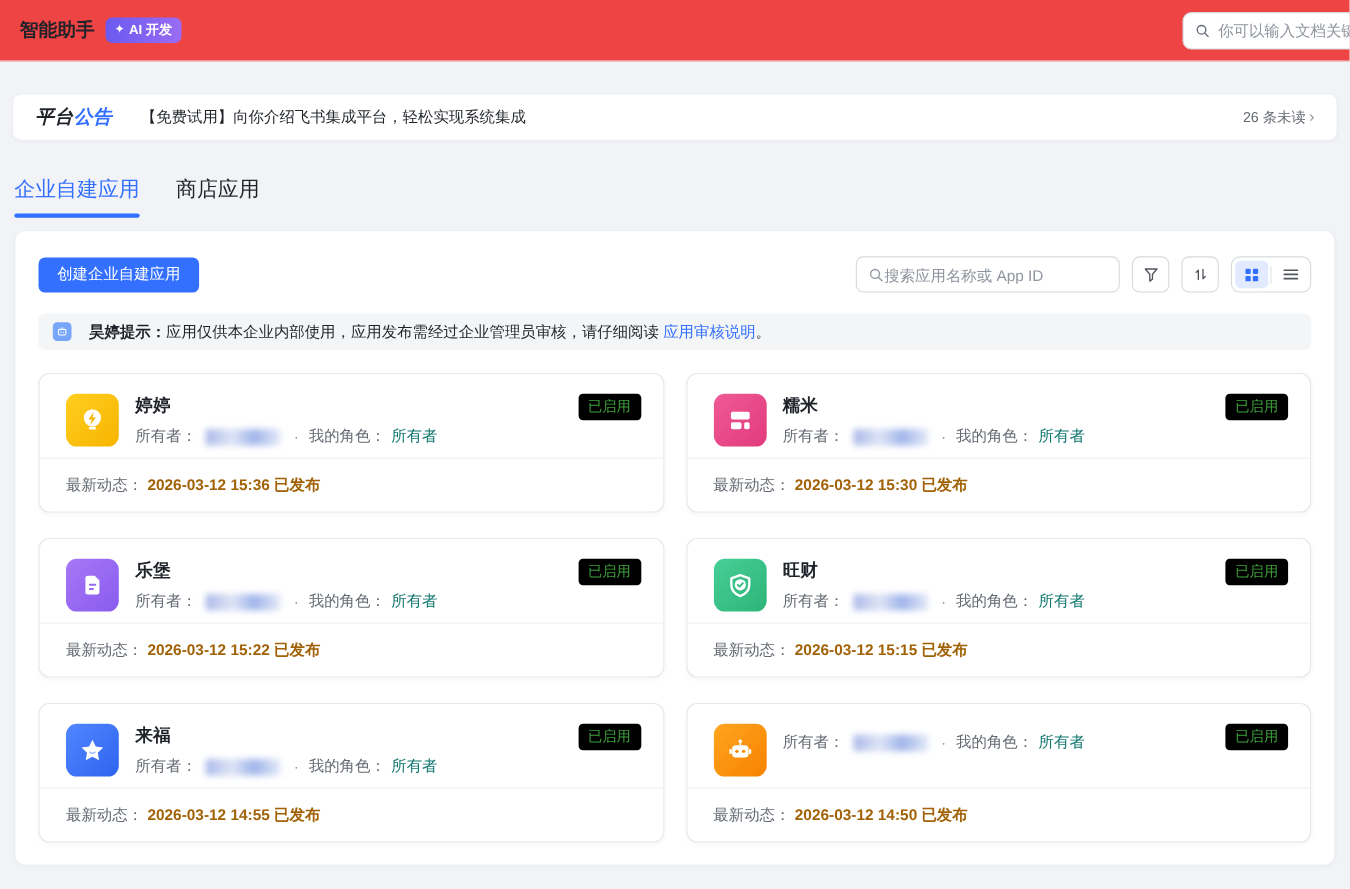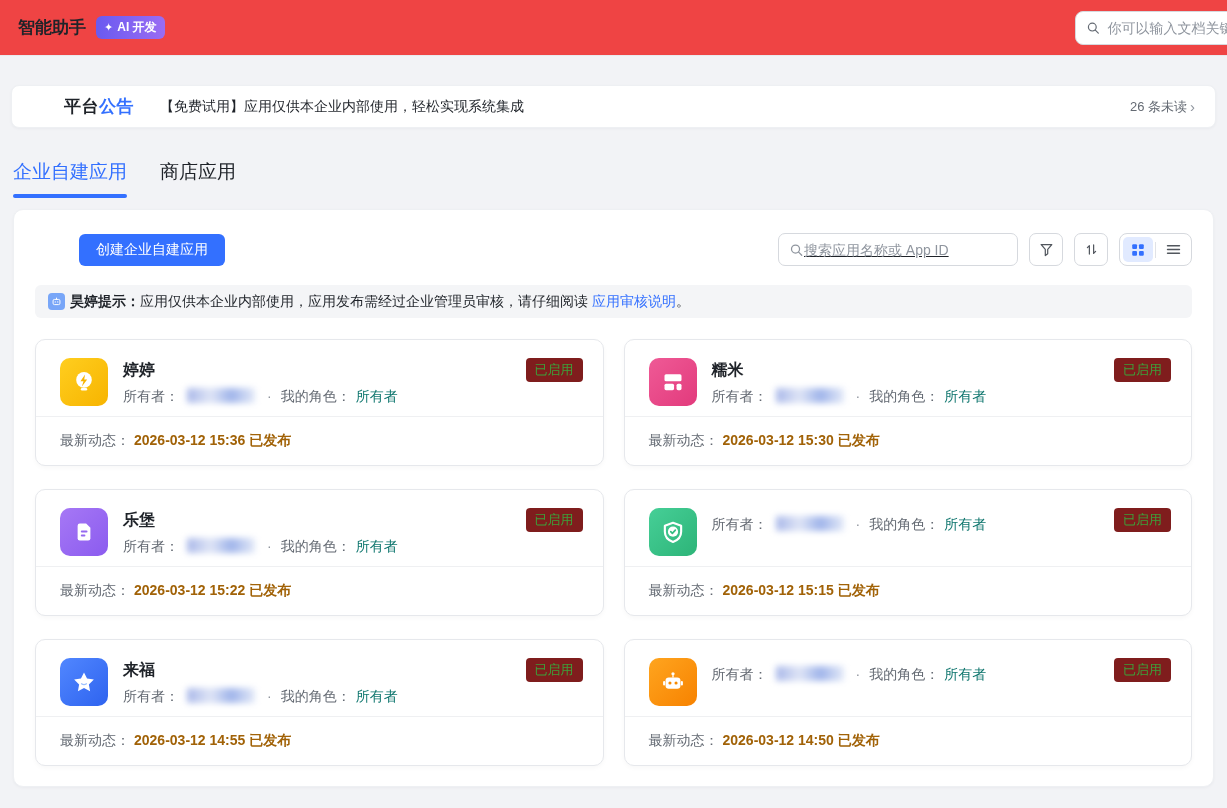--- a/index.html
+++ b/index.html
@@ -17,77 +17,77 @@
   .topbar-search { position:absolute; left:1075px; top:11px; width:240px; height:34px;
     border:1.5px solid #d6d9de; border-radius:8px; background:#fff; display:flex; align-items:center;
     gap:7px; padding:0 10px; }
   .topbar-search input { border:none; outline:none; font-size:14px; width:100%; background:transparent; }
   .topbar-search input::placeholder { color:#8f959e; }
 
   
   .announce { margin:29px 11px 0; height:43px; background:#fff; border:1px solid #eef0f3;
     border-radius:8px; display:flex; align-items:center; padding:0 20px; box-shadow:0 1px 3px rgba(31,35,41,.04);
     cursor:pointer; }
-  .announce-label { font-weight:700; font-size:17px; letter-spacing:.5px; white-space:nowrap;margin-left:32px; }
+  .announce-label { font-style:italic; font-weight:700; font-size:17px; letter-spacing:.5px; white-space:nowrap; }
   .announce-label .p1 { color:#1f2329; }
   .announce-label .p2 { color:#3370ff; }
   .announce-text { margin-left:26px; font-size:14px; color:#1f2329; flex:1; }
   .announce-unread { font-size:13px; color:#646a73; display:flex; align-items:center; gap:3px; }
   .announce-unread .chev { font-size:15px; color:#8f959e; }
 
   
   .tabs { margin:31px 13px 0; display:flex; gap:33px; }
   .tab { font-size:19px; padding-bottom:13px; position:relative; cursor:pointer; color:#1f2329; }
   .tab.active { color:#3370ff; }
   .tab.active::after { content:""; position:absolute; left:0; right:0; bottom:0; height:4px;
     background:#3370ff; border-radius:2px; }
 
   
   .panel { margin:11px 13px 0; background:#fff; border:1px solid #eef0f3; border-radius:10px;
     padding:23px 21px 20px; box-shadow:0 1px 3px rgba(31,35,41,.04); }
-  .toolbar { display:flex; align-items:center;margin-left:44px; }
+  .toolbar { display:flex; align-items:center; }
   .btn-primary { background:#3370ff; color:#fff; font-size:14px; border:none; border-radius:6px;
     height:32px; padding:0 17px; cursor:pointer; }
   .toolbar-right { margin-left:auto; display:flex; align-items:center; gap:11px; }
   .tb-search { width:240px; height:33px; border:1px solid #d6d9de; border-radius:7px;
-    display:flex; align-items:center; gap:0; padding:0 10px; background:#fff;text-decoration:underline; }
+    display:flex; align-items:center; gap:0; padding:0 10px; background:#fff; }
   .tb-search input { border:none; outline:none; font-size:14px; width:100%; background:transparent; }
   .tb-search input::placeholder { color:#8f959e; }
   .icon-btn { width:34px; height:33px; border:1px solid #d6d9de; border-radius:7px; background:#fff;
     display:flex; align-items:center; justify-content:center; cursor:pointer; }
   .view-toggle { width:73px; height:33px; border:1px solid #d6d9de; border-radius:8px; background:#fff;
     display:flex; align-items:center; padding:3px; }
   .vt-cell { flex:1; height:100%; display:flex; align-items:center; justify-content:center;
     border-radius:5px; cursor:pointer; }
   .vt-cell.active { background:#e1eaff; }
   .vt-sep { width:1px; height:16px; background:#e1e3e7; margin:0 2px; }
 
   
   .tipbar { margin-top:19px; background:#f4f5f7; border-radius:6px; height:33px;
-    display:flex; align-items:center; padding:0 13px; gap:5px; font-size:14px; }
+    display:flex; align-items:center; padding:0 13px; gap:16px; font-size:14px; }
   .tip-icon { width:17px; height:17px; border-radius:4px; background:#78a6f8; flex:none;
     display:flex; align-items:center; justify-content:center; }
   .tip-bold { font-weight:700; }
   .tip-link { color:#3370ff; cursor:pointer; }
 
   
   .grid { margin-top:21px; display:grid; grid-template-columns:1fr 1fr; gap:23px 20px; }
   .card { height:127px; background:#fff; border:1px solid #e6e8ec; border-radius:10px;
     box-shadow:0 2px 5px rgba(31,35,41,.03); display:flex; flex-direction:column; cursor:pointer; }
   .card-top { flex:1; display:flex; padding:18px 20px 0 24px; gap:15px; }
   .app-icon { width:48px; height:48px; border-radius:10px; flex:none;
     display:flex; align-items:center; justify-content:center; }
   .app-info { padding-top:1px; }
   .app-name { font-size:16px; font-weight:600; line-height:22px; }
-  .app-meta { margin-top:7px; font-size:14px; color:#646a73; display:flex; align-items:flex-start; gap:5px; }
+  .app-meta { margin-top:7px; font-size:14px; color:#646a73; display:flex; align-items:center; gap:5px; }
   .app-meta .dark { color:#0f766e; }
   .blur-pill { width:68px; height:15px; border-radius:2px; margin:0 3px;
     background:linear-gradient(90deg,#a9b8e9,#dfe5f6 35%,#9fb4ea 65%,#e4eaf8); filter:blur(3px); }
   .meta-dot { color:#8f959e; margin:0 4px; }
-  .badge-enabled { margin-left:auto; align-self:flex-start; background:#7f1d1d; color:#3da03a;
+  .badge-enabled { margin-left:auto; align-self:flex-start; background:#000000; color:#3da03a;
     font-size:13px; padding:4px 9px; border-radius:4px; line-height:1.25; }
   .card-divider { border-top:1px solid #eff0f2; margin:0; }
   .card-footer { height:48px; display:flex; align-items:center; padding:0 24px; font-size:14px; gap:4px; }
   .card-footer .lbl { color:#646a73; }
   .card-footer .val { color:#a16207;font-weight:bold; }
   .g { color:#646a73; }
 </style>
 </head>
 <body>
 
@@ -103,21 +103,21 @@
       <line x1="15.5" y1="15.5" x2="20.5" y2="20.5" stroke="#646a73" stroke-width="2" stroke-linecap="round"></line>
     </svg>
     <input type="text" placeholder="你可以输入文档关键词" style="">
   </div>
 </div>
 
 <div class="announce">
   <span class="announce-label">
     <span class="p1">平台</span><span class="p2">公告</span>
   </span>
-  <span class="announce-text">【免费试用】应用仅供本企业内部使用，轻松实现系统集成</span>
+  <span class="announce-text">【免费试用】向你介绍飞书集成平台，轻松实现系统集成</span>
   <span class="announce-unread">
     <span>26 条未读</span>
     <span class="chev">›</span>
   </span>
 </div>
 
 <div class="tabs">
   <div class="tab active">企业自建应用</div>
   <div class="tab">商店应用</div>
 </div>
@@ -269,20 +269,21 @@
     <div class="card">
       <div class="card-top">
         <div class="app-icon" style="background: linear-gradient(135deg, rgb(70, 207, 151), rgb(45, 180, 120));">
           <svg width="34" height="34" viewBox="0 0 48 48">
             <path d="M24 11l11.5 4.2v8.3c0 7.2-4.6 12-11.5 14.5-6.9-2.5-11.5-7.3-11.5-14.5v-8.3L24 11z" fill="none" stroke="#fff" stroke-width="3" stroke-linejoin="round"></path>
             <circle cx="24" cy="23.5" r="7.2" fill="#fff"></circle>
             <path d="M20.8 23.6l2.3 2.3 4.2-4.5" fill="none" stroke="#35bd82" stroke-width="2.4" stroke-linecap="round" stroke-linejoin="round"></path>
           </svg>
         </div>
         <div class="app-info">
+          <div class="app-name">旺财</div>
           <div class="app-meta">
             <span class="g">所有者：</span>
             <span class="blur-pill"></span>
             <span class="meta-dot">·</span>
             <span class="g">我的角色：</span>
             <span class="dark">所有者</span>
           </div>
         </div>
         <span class="badge-enabled">已启用</span>
       </div>

